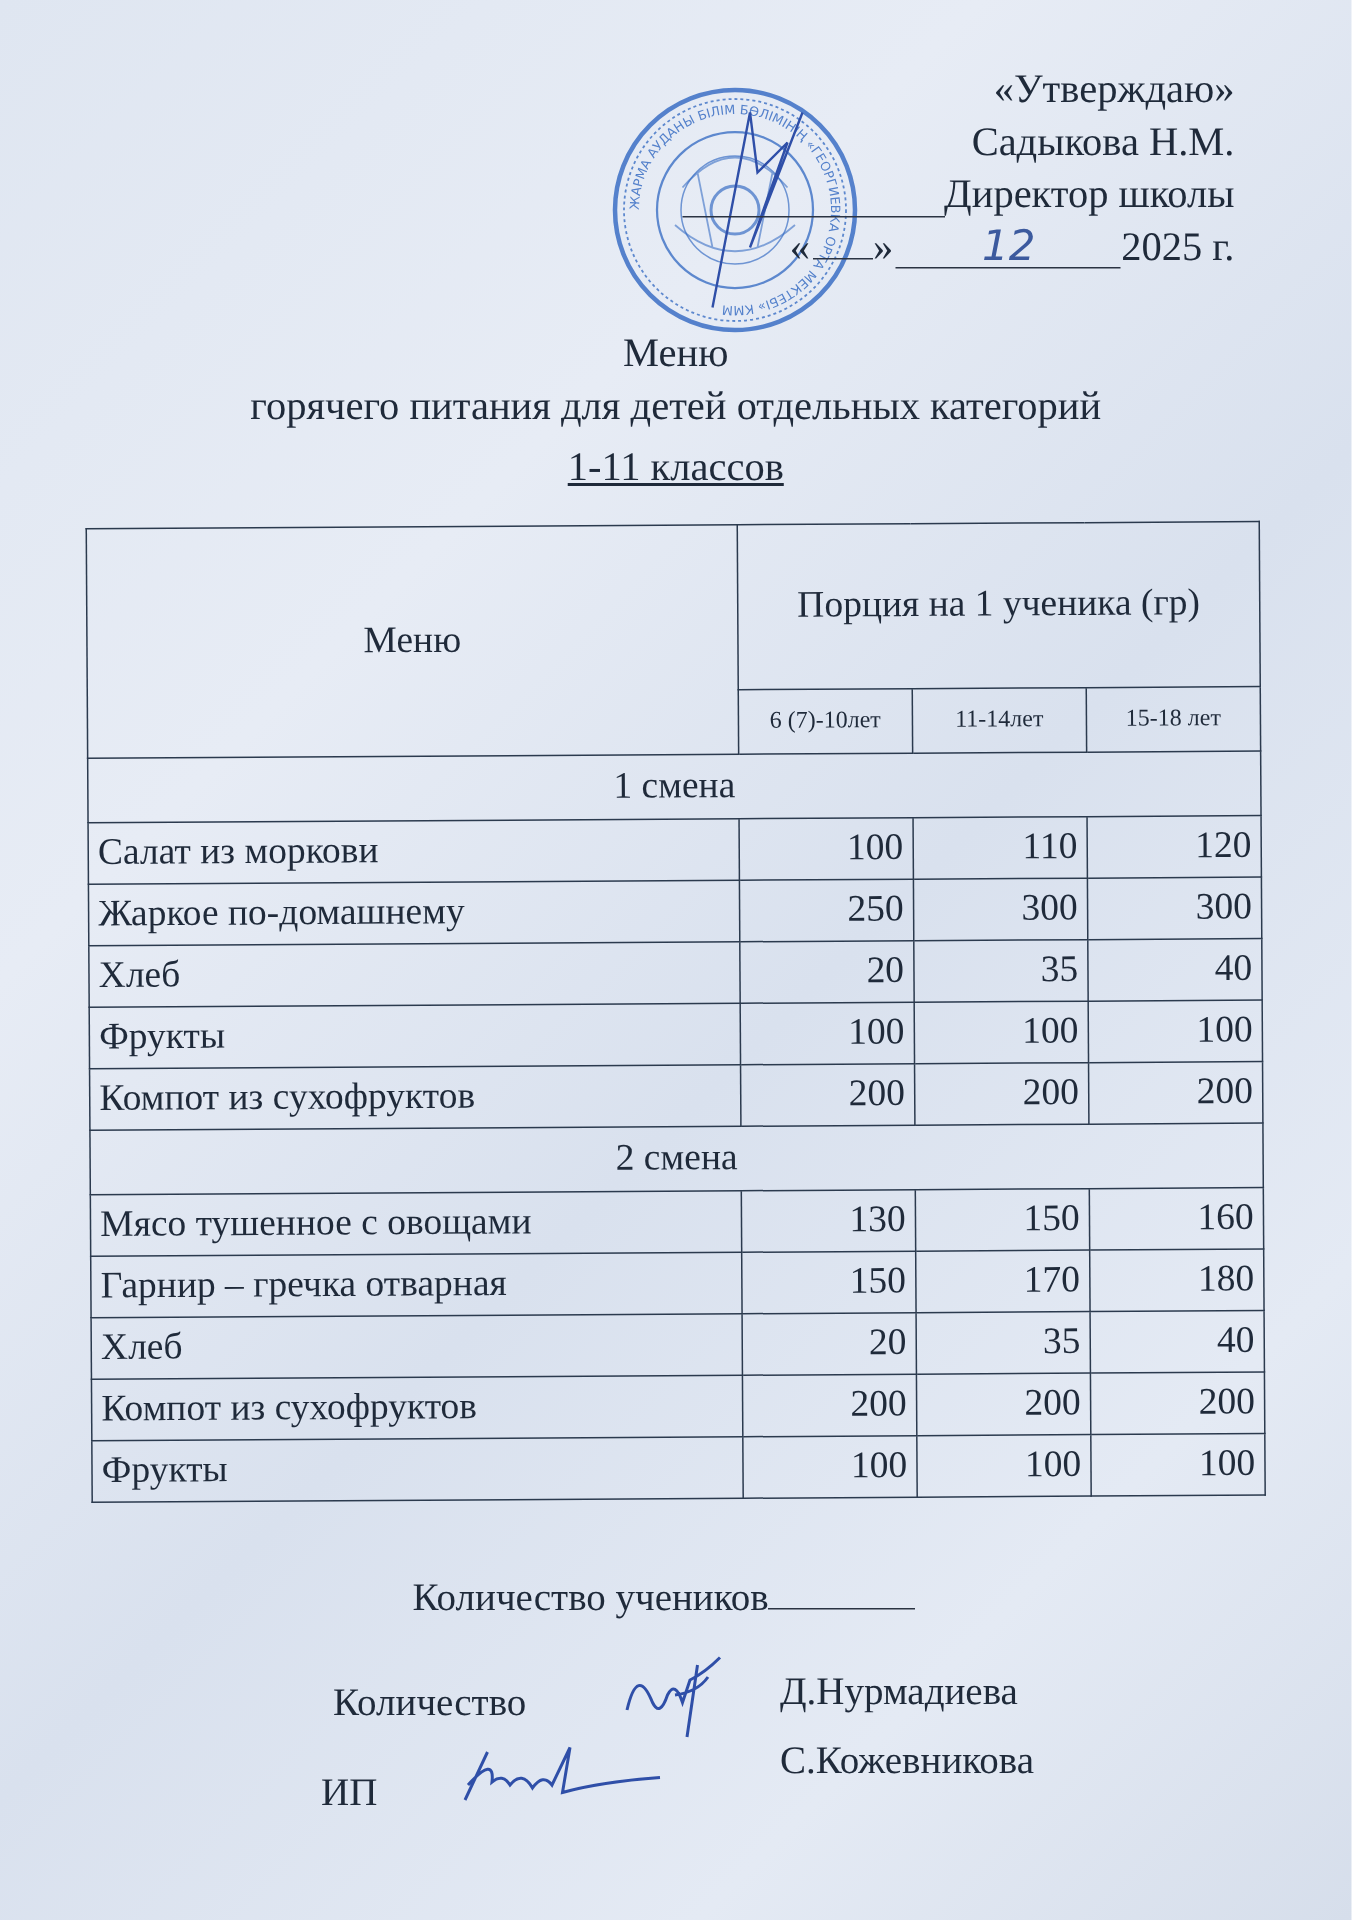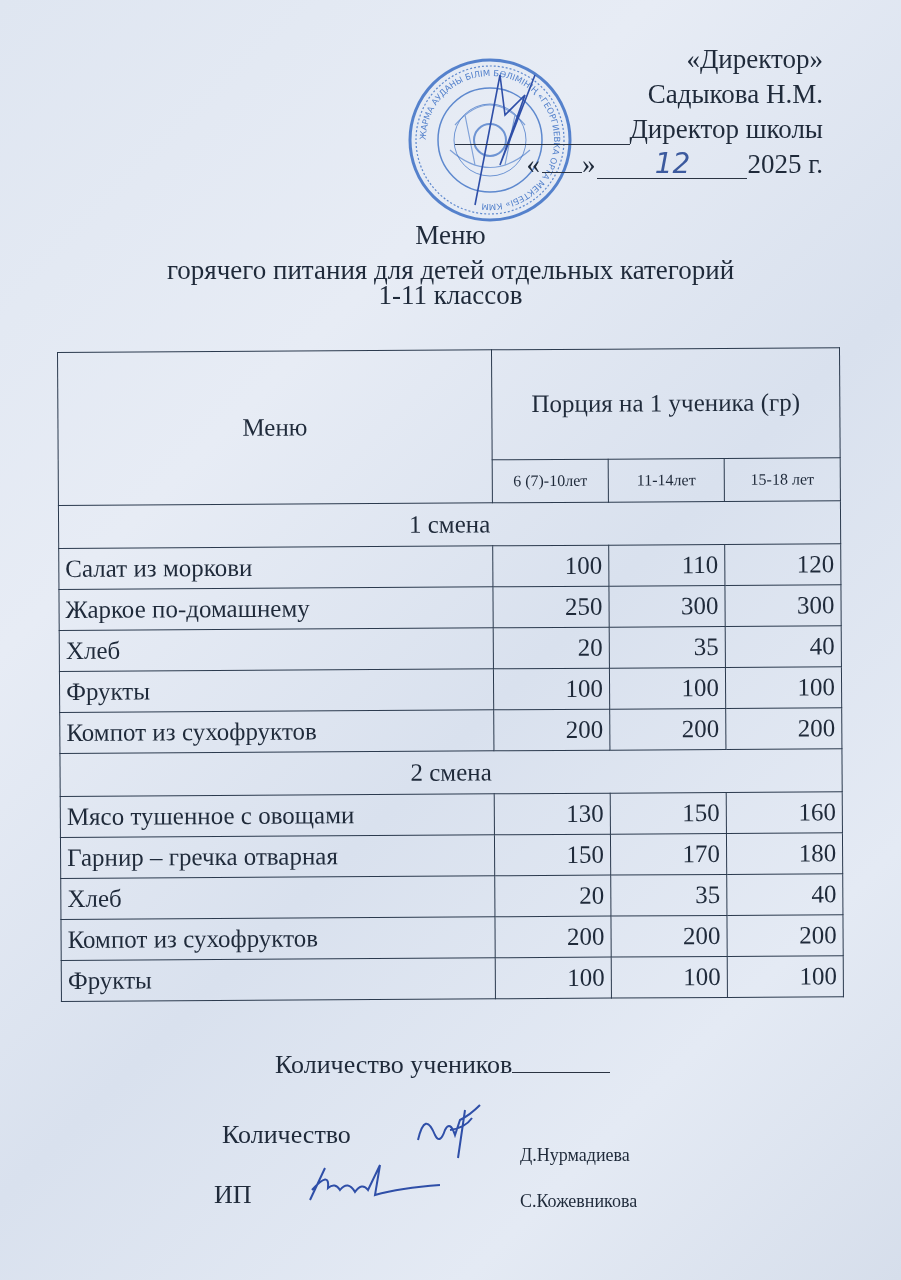--- a/index.html
+++ b/index.html
@@ -11,33 +11,33 @@
   .approve{position:absolute;right:78px;top:42px;text-align:right;font-size:27px;line-height:35px;}
   .approve .date-row{display:flex;justify-content:flex-end;align-items:baseline;gap:0;}
   .approve .q{margin-right:2px;}
   .approve .blank{display:inline-block;border-bottom:1.5px solid #2a3342;height:24px;}
   .approve .month{font-family:"DejaVu Sans",sans-serif;font-style:italic;color:#3c5a9e;font-size:28px;width:150px;text-align:center;display:inline-block;border-bottom:1.5px solid #2a3342;line-height:28px;}
   .sign-line{position:absolute;left:455px;top:144px;width:175px;border-bottom:1.5px solid #2a3342;}
   .stamp{position:absolute;left:405px;top:55px;width:170px;height:170px;}
   .title{position:absolute;left:0;width:901px;text-align:center;font-size:27px;}
   .t1{top:220px;}
   .t2{top:255px;}
-  .t3{top:280px;}
+  .t3{top:296px;text-decoration:underline;}
   table.menu{position:absolute;left:57px;top:352px;width:783px;border-collapse:collapse;font-size:25px;transform:rotate(-0.35deg);transform-origin:left top;}
   table.menu td{border:1.6px solid #2b3a4e;padding:0 6px;}
   .hdr-menu{text-align:center;width:402px;height:152px;}
   .hdr-portion{text-align:center;height:108px;}
   .age{font-size:16px;text-align:center;height:42px;}
   .shift{text-align:center;height:42px;}
   .dish{height:40px;}
   .num{text-align:right;width:98px;}
   .count{position:absolute;left:275px;top:1050px;font-size:26px;}
   .count .blank{display:inline-block;width:98px;border-bottom:1.5px solid #2a3342;height:20px;}
   .sig-role{position:absolute;font-size:26px;}
-  .sig-name{position:absolute;font-size:18px;margin-top:32px;}
+  .sig-name{position:absolute;font-size:26px;}
   .sig-mark{position:absolute;}
 </style>
 </head>
 <body>
 
 <svg class="stamp" viewBox="0 0 170 170">
   <circle cx="85" cy="85" r="80" fill="none" stroke="#3b6fc4" stroke-width="3" opacity="0.85"></circle>
   <circle cx="85" cy="85" r="74" fill="none" stroke="#3b6fc4" stroke-width="1.2" stroke-dasharray="2 2" opacity="0.8"></circle>
   <circle cx="85" cy="85" r="52" fill="none" stroke="#3b6fc4" stroke-width="1.5" opacity="0.8"></circle>
   <circle cx="85" cy="85" r="36" fill="none" stroke="#3b6fc4" stroke-width="1" opacity="0.7"></circle>
@@ -45,21 +45,21 @@
   <path d="M50 70 Q85 30 120 70 M45 95 Q85 130 125 95 M60 60 L70 110 M110 60 L100 110" fill="none" stroke="#3b6fc4" stroke-width="1.2" opacity="0.6"></path>
   <defs>
       <path id="ring" d="M85 85 m-64 0 a64 64 0 1 1 128 0 a64 64 0 1 1 -128 0"></path>
     </defs>
   <text font-size="8.5" fill="#3b6fc4" opacity="0.85" font-family="DejaVu Sans, sans-serif"><textPath href="#ring">ЖАРМА АУДАНЫ БІЛІМ БӨЛІМІНІҢ «ГЕОРГИЕВКА ОРТА МЕКТЕБІ» КММ</textPath></text>
 
   <path d="M70 150 L95 20 L100 60 L120 40 L95 110 L130 20" fill="none" stroke="#2f4fa8" stroke-width="1.6"></path>
 </svg>
 
 <div class="approve">
-  <div>«Директор»</div>
+  <div>«Утверждаю»</div>
   <div>Садыкова Н.М.</div>
   <div>Директор школы</div>
   <div class="date-row">
     <span class="q">«</span>
     <span class="blank" style="width:40px"></span>
     <span class="q">»</span>
     <span class="month">12</span>
     <span>2025 г.</span>
   </div>
 </div>

